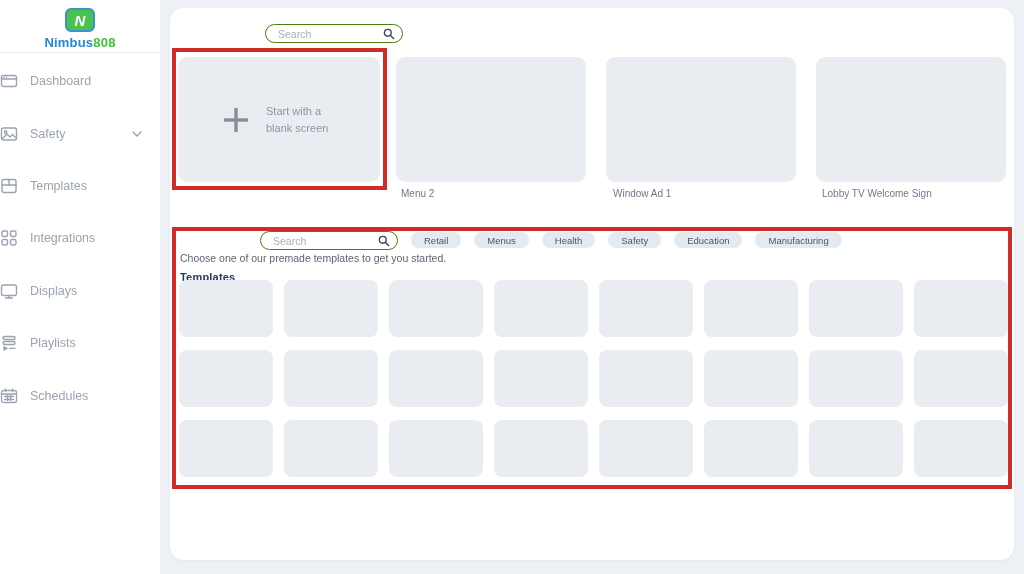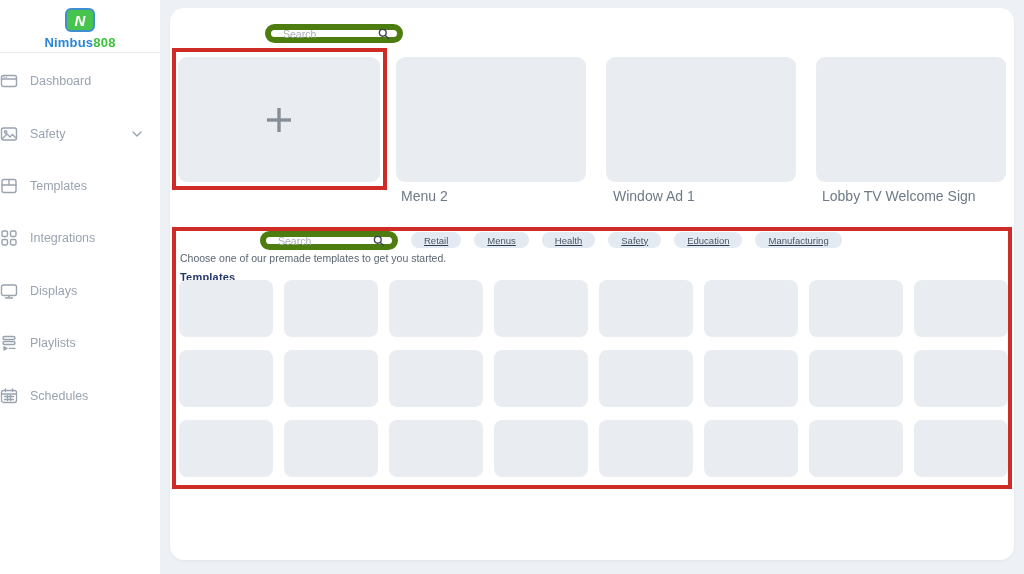--- a/index.html
+++ b/index.html
@@ -54,21 +54,21 @@
     box-shadow:0 1px 3px rgba(40,60,90,.05);
   }
 
   .section-title {
     position:absolute; font-size:11px; font-weight:bold; color:#24396b;
     letter-spacing:.2px;
     margin-top:38px;
   }
   .search-pill {
     position:absolute; height:19px; width:138px;
-    border:6px solid #4d7c0f; border-radius:10px; background:#ffffff;
+    border:1px solid #4d7c0f; border-radius:10px; background:#ffffff;
     display:flex; align-items:center; padding:0 7px 0 12px;
   }
   .search-pill input {
     border:none; outline:none; flex:1; min-width:0;
     font-size:10.5px; color:#3c4650; background:transparent;
     font-family:"Liberation Sans", sans-serif;
   }
   .search-pill input::placeholder { color:#a7afb9; }
   .search-pill svg { flex:0 0 12px; }
 
@@ -79,31 +79,31 @@
   .screen-card {
     position:absolute; top:49px; height:125px;
     background:#e9edf2; border-radius:9px; cursor:pointer;
   }
   .blank-card { left:8px; width:202px; display:flex; align-items:center; justify-content:center; gap:14px; }
   .blank-label { width:72px; font-size:11px; line-height:1.5; color:#8d96a2; }
   .card-2 { left:226px; width:190px; }
   .card-3 { left:436px; width:190px; }
   .card-4 { left:646px; width:190px; }
   .screen-name {
-    position:absolute; top:180px; font-size:14px; color:#6f7a87;
+    position:absolute; top:180px; font-size:10px; color:#6f7a87;
   }
   .name-2 { left:231px; }
   .name-3 { left:443px; }
   .name-4 { left:652px; }
 
   
   .tpl-title  { left:10px; top:225px; }
   .tpl-search { left:90px; top:223px; }
   .chips {
-    position:absolute; left:241px; top:224px; display:flex; gap:13px;text-decoration:underline;
+    position:absolute; left:241px; top:224px; display:flex; gap:13px;
   }
   .chip {
     height:16px; padding:0 13px; border-radius:999px;
     background:#e3eaf1; color:#4a5568; font-size:9.5px;
     display:flex; align-items:center; cursor:pointer; white-space:nowrap;
   }
   .tpl-subtitle {
     position:absolute; left:10px; top:244px;
     font-size:10.5px; color:#5b6572;text-align:center;
   }
@@ -243,20 +243,21 @@
       <circle cx="4.8" cy="4.8" r="3.4"></circle>
       <line x1="7.4" y1="7.4" x2="10.6" y2="10.6"></line>
     </svg>
   </div>
 
   <div class="screen-card blank-card">
     <svg width="32" height="32" viewBox="0 0 32 32" fill="none" stroke="#878e98" stroke-width="3.4">
       <line x1="16" y1="4" x2="16" y2="28"></line>
       <line x1="4" y1="16" x2="28" y2="16"></line>
     </svg>
+    <span class="blank-label">Start with a blank screen</span>
   </div>
 
   <div class="screen-card card-2"></div>
   <div class="screen-card card-3"></div>
   <div class="screen-card card-4"></div>
 
   <div class="screen-name name-2">Menu 2</div>
   <div class="screen-name name-3">Window Ad 1</div>
   <div class="screen-name name-4">Lobby TV Welcome Sign</div>
 

